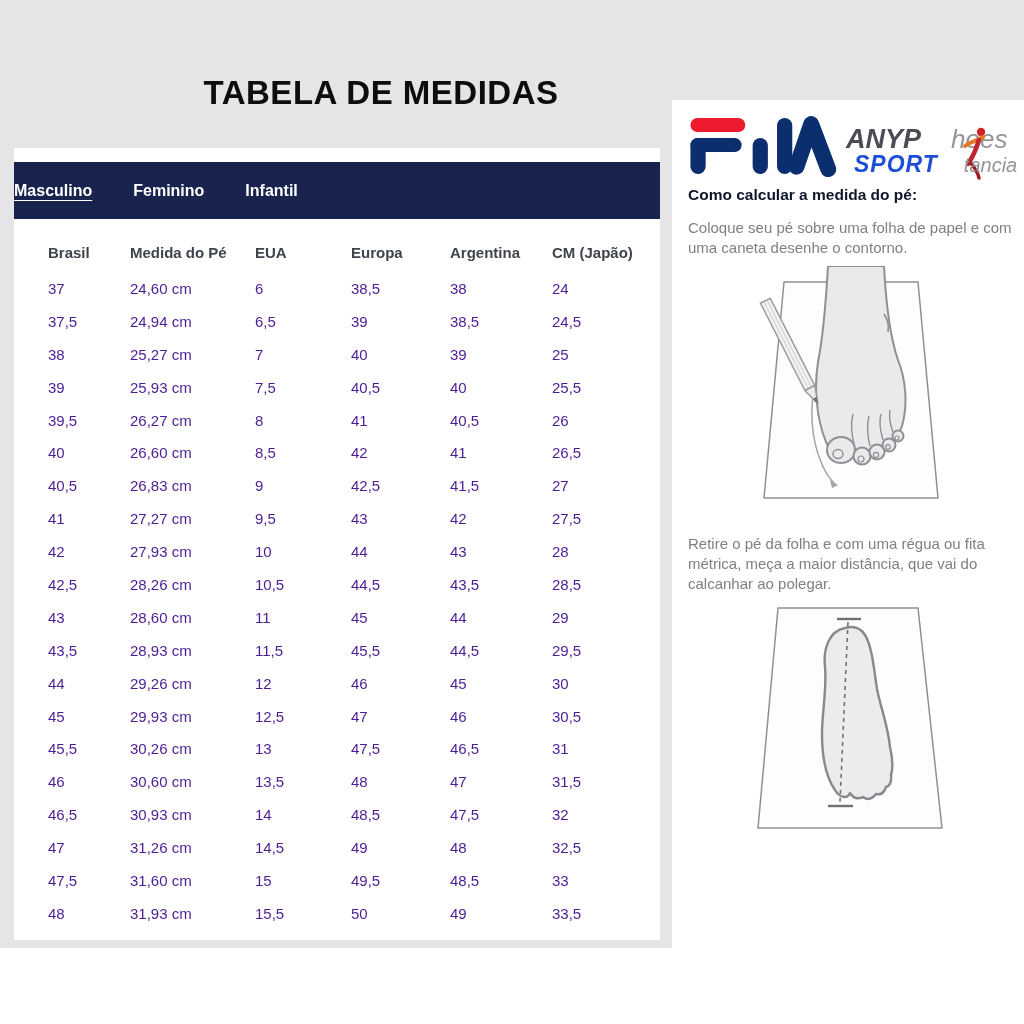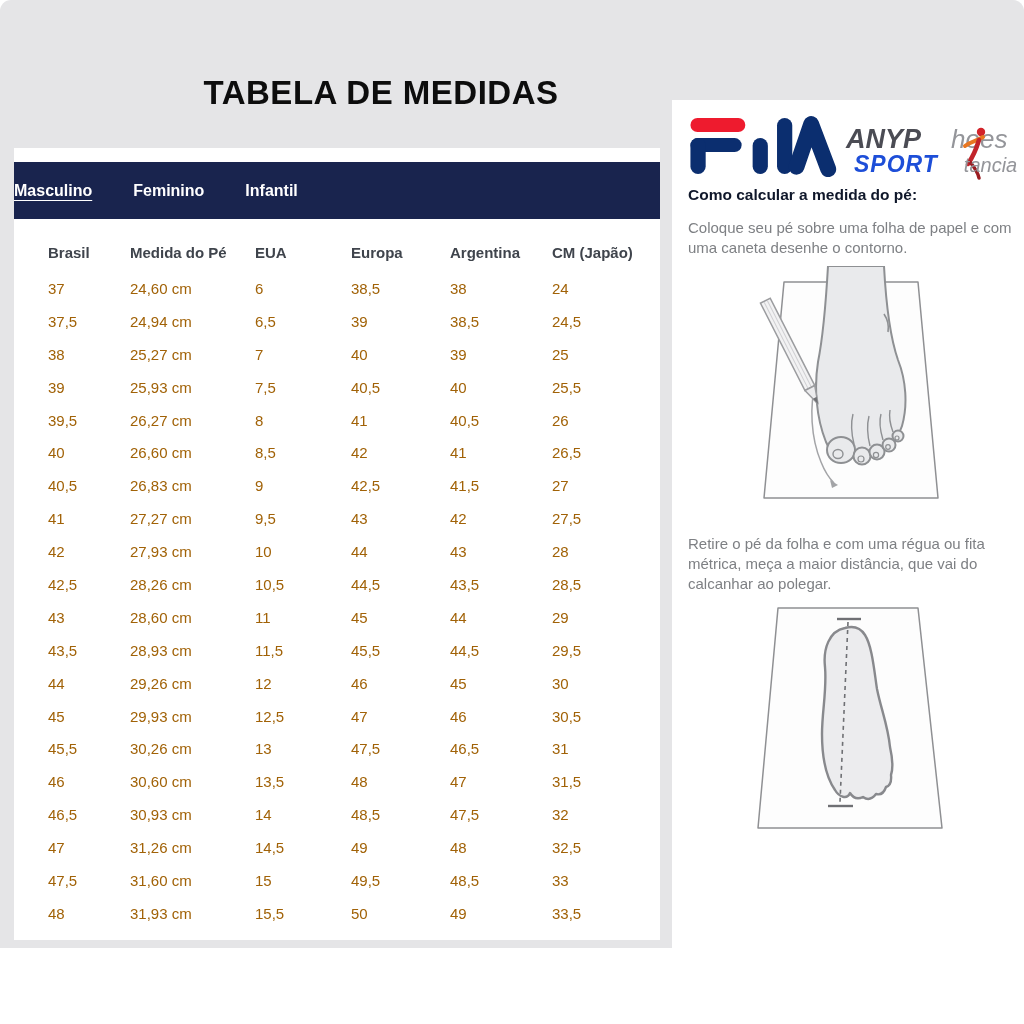--- a/index.html
+++ b/index.html
@@ -1,18 +1,18 @@
 <!DOCTYPE html>
 <html><head>
 <meta charset="utf-8">
 <style>
   html,body { margin:0; padding:0; }
   .canvas {
     position:relative; width:1024px; height:1024px; background:#ffffff;
-    font-family:"Liberation Sans", sans-serif; overflow:hidden;border-radius:11px;
+    font-family:"Liberation Sans", sans-serif; overflow:hidden;
   }
   .bg-band { position:absolute; left:0; top:0; width:1024px; height:948px; background:#e5e5e7; }
 
   .page-title {
     position:absolute; top:74px; left:0; width:762px; margin:0;
     text-align:center; font-size:33px; font-weight:700; color:#0d0d0d; letter-spacing:0.5px;
   }
 
   
   .table-panel { position:absolute; left:14px; top:148px; width:646px; height:792px; background:#ffffff; }
@@ -25,21 +25,21 @@
 
   .grid-row {
     display:grid; grid-template-columns:82px 125px 96px 99px 102px 1fr;
     padding-left:34px; box-sizing:border-box; align-items:center;
   }
   .col-headers {
     position:absolute; left:0; top:88px; width:100%; height:33px;
     font-size:15px; font-weight:700; color:#3f444c;
   }
   .table-body { position:absolute; left:0; top:124px; width:100%; }
-  .table-body .grid-row { height:32.9px; font-size:15px; color:#a16207; }
+  .table-body .grid-row { height:32.9px; font-size:15px; color:#4c1d95; }
 
   
   .guide-panel { position:absolute; left:672px; top:100px; width:352px; height:848px; background:#ffffff; }
   .logo-row { position:absolute; left:14px; top:8px; width:326px; height:80px; }
   .fila-logo { position:absolute; left:2px; top:6px; }
   .watermark { position:absolute; left:160px; top:16px; width:170px; height:60px; font-style:italic; }
   .wm-line1 { position:absolute; left:0; top:0; white-space:nowrap; }
   .wm-anyp { font-size:27px; font-weight:800; color:#4b4c54; letter-spacing:0; }
   .wm-hoes { font-size:26px; color:#94959a; margin-left:30px; }
   .wm-line2 { position:absolute; left:8px; top:27px; white-space:nowrap; }

